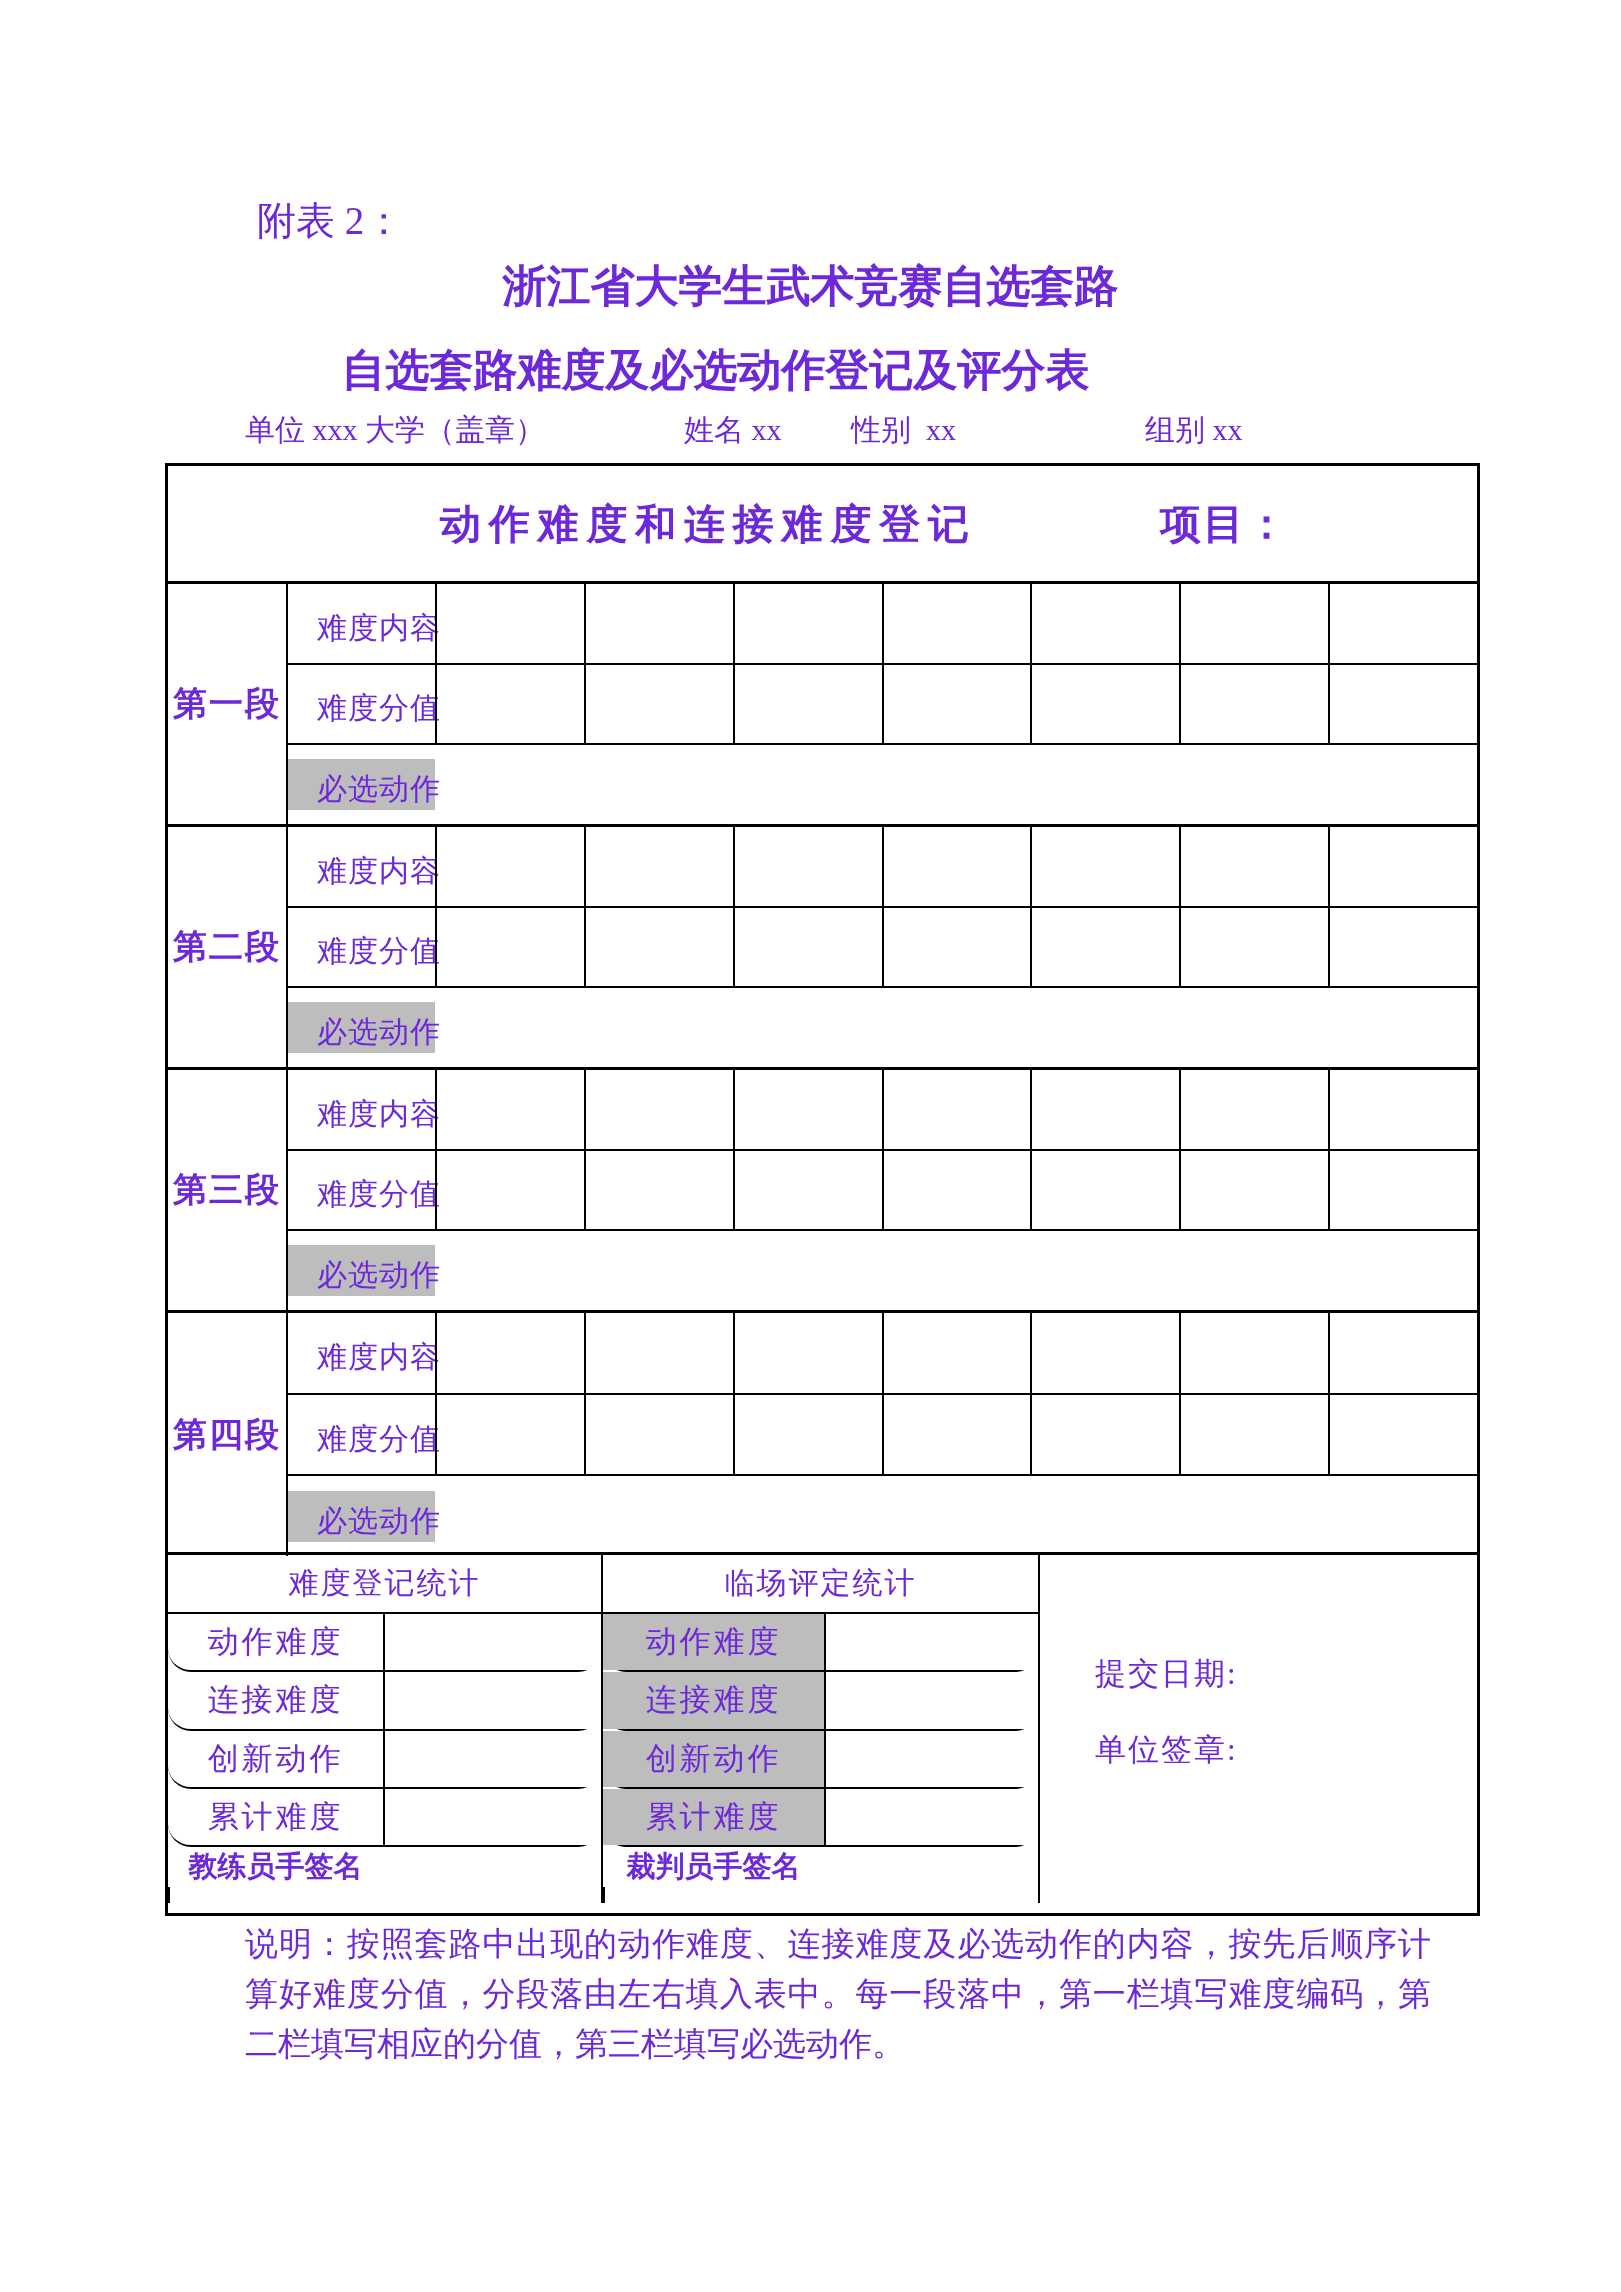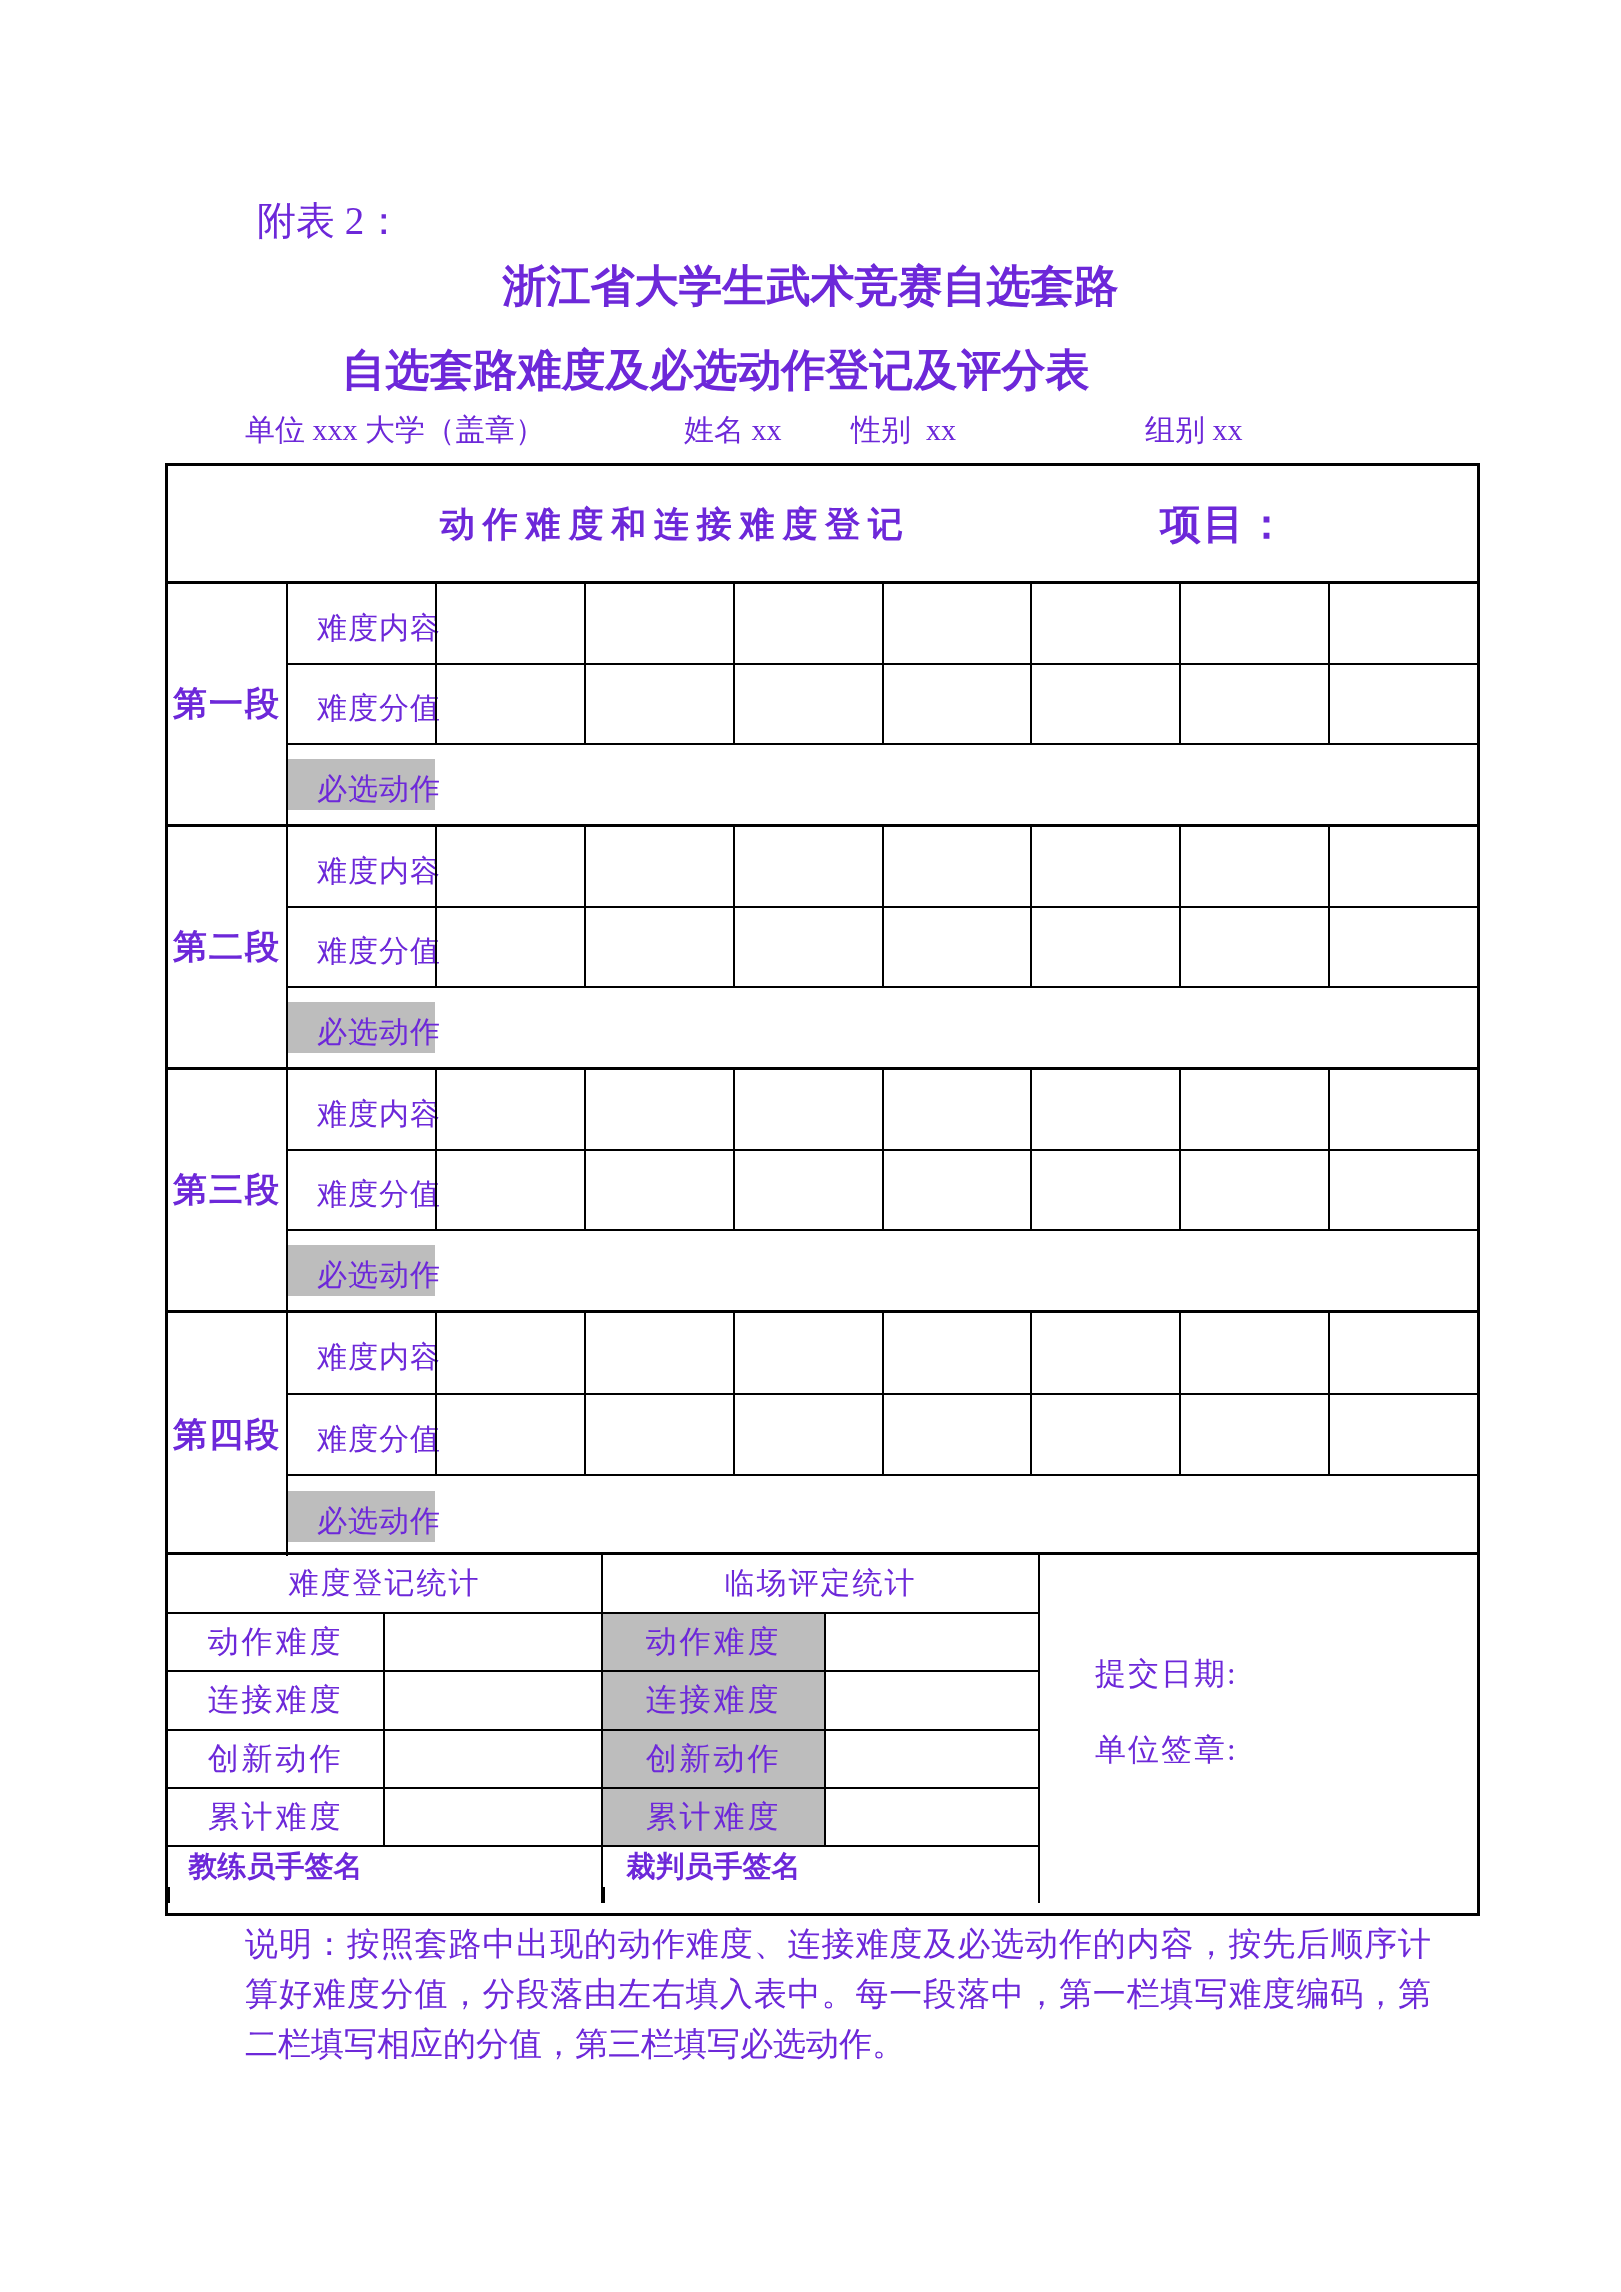--- a/index.html
+++ b/index.html
@@ -26,21 +26,21 @@
 
   
   .wtable {
     position:absolute; left:165px; top:463px; width:1315px; height:1453px;
     border:3.9px solid #000; background:#fff;
   }
   .thead { position:relative; height:118px; border-bottom:3.9px solid #000; }
   .thead-title {
     position:absolute; left:272px; top:50%; transform:translateY(-50%);
     font-family:"Liberation Sans", sans-serif; font-weight:bold;
-    font-size:35px; letter-spacing:7.8px; white-space:pre;
+    font-size:41px; letter-spacing:7.8px; white-space:pre;
   }
   .thead-project {
     position:absolute; left:992px; top:50%; transform:translateY(-50%);
     font-family:"Liberation Sans", sans-serif; font-weight:bold;
     font-size:41px; letter-spacing:2px; white-space:pre;
   }
   .segment { display:flex; height:243px; border-bottom:3.9px solid #000; }
   .segment.last { border-bottom:none; }
   .seg-label {
     width:120px; border-right:2px solid #000;
@@ -62,21 +62,21 @@
   
   .stats { display:flex; height:351px; }
   .stats-col { display:flex; flex-direction:column; }
   .stats-left { width:433px; }
   .stats-mid  { width:437px; border-left:2px solid #000; }
   .stats-header {
     height:59px; border-bottom:2.9px solid #000;
     display:flex; align-items:center; justify-content:center;
     font-size:30px; letter-spacing:2px; white-space:pre;
   }
-  .stat-row { flex:1; display:flex; border-bottom:2.9px solid #000; }
+  .stat-row { flex:1; display:flex; border-bottom:2.9px solid #000;border-radius:23px; }
   .stats-col .stat-row:last-child { border-bottom:none;flex-direction:column; }
   .slabel {
     width:215px; display:flex; align-items:center; justify-content:center;
     font-size:31px; letter-spacing:2.9px; white-space:pre;
   }
   .stats-mid .slabel { width:221px; }
   .svalue { flex:1; border-left:2px solid #000; background:#fff; }
   .stat-row.sign .slabel { font-weight:bold; font-size:29px; letter-spacing:0; }
   .stats-mid .stat-row.shaded .slabel { background:var(--shade,#bdbdbd); }
   .stats-right { flex:1; position:relative; border-left:2.9px solid #000; }

